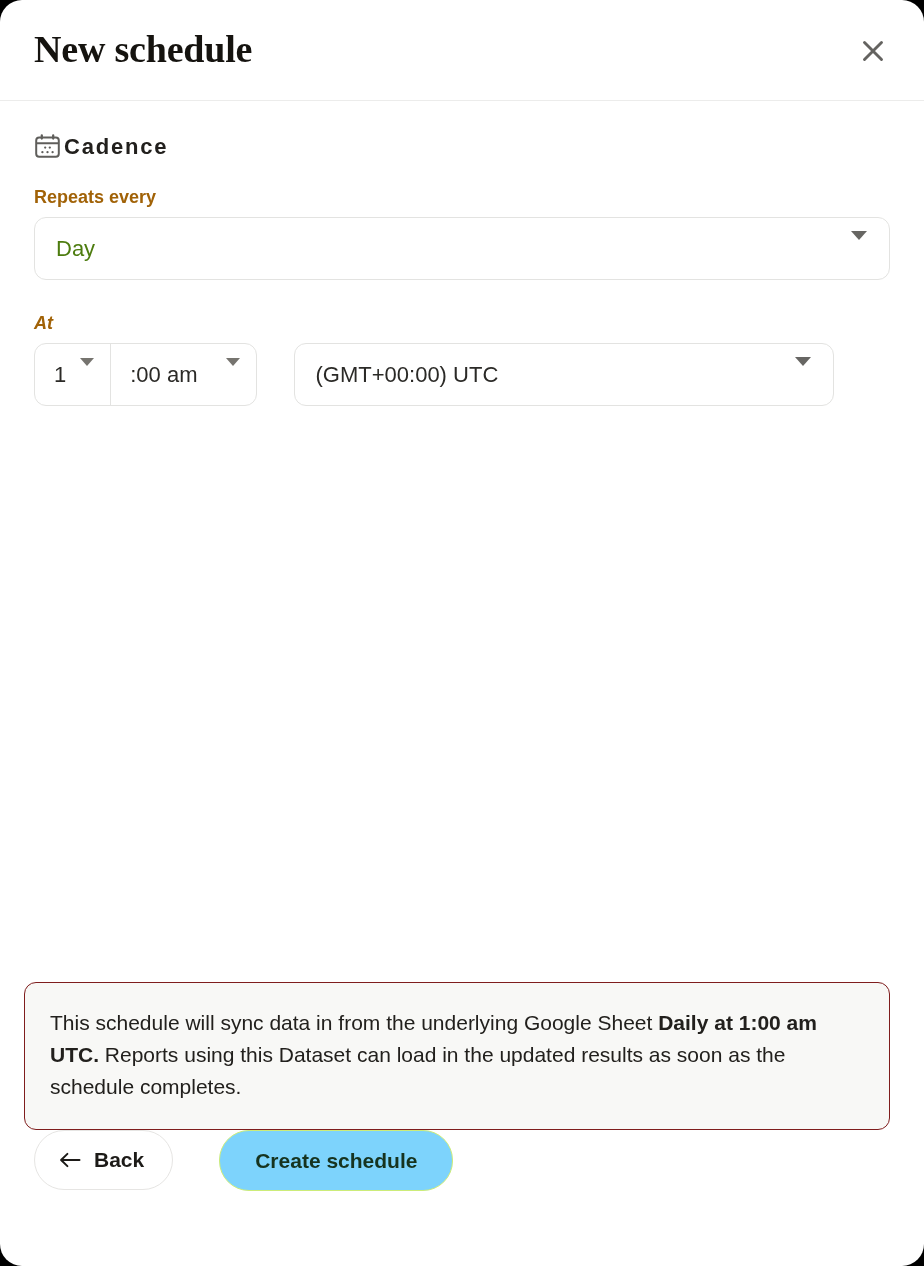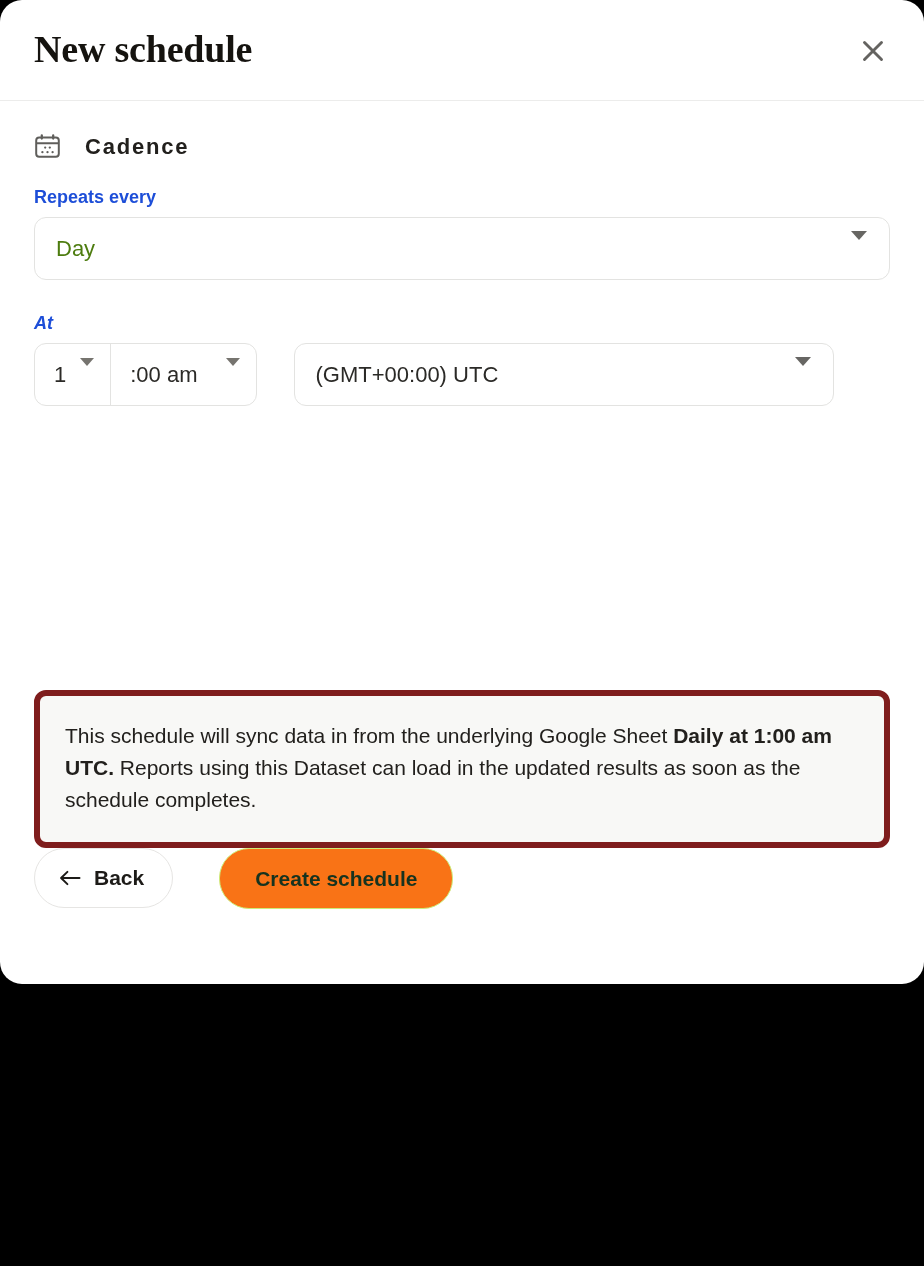--- a/index.html
+++ b/index.html
@@ -10,21 +10,21 @@
     background: #000000;
     font-family: "Liberation Sans", sans-serif;
     -webkit-font-smoothing: antialiased;
   }
 
   .modal {
     position: absolute;
     left: 0;
     top: 0;
     width: 924px;
-    height: 984px;
+    height: 1266px;
     background: #ffffff;
     border-radius: 22px;
     overflow: hidden;
     display: flex;
     flex-direction: column;
     box-sizing: border-box;
   }
 
   
   .modal-header {
@@ -65,36 +65,36 @@
   
   .modal-body {
     flex: 1 1 auto;
     position: relative;
     padding: 0 34px;
   }
 
   .section-head {
     display: flex;
     align-items: center;
-    gap: 24px;
+    gap: 3px;
     margin-top: 33px;
   }
   .cal-icon { display: block; }
   .section-title {
     font-size: 22px;
     font-weight: 700;
     color: #22201d;
     letter-spacing: 1.8px;
     line-height: 26px;
   }
 
   .field-label {
     font-size: 18px;
     font-weight: 700;
-    color: #1d4ed8;
+    color: #a16207;
     line-height: 22px;
     margin-top: 26px;
     margin-bottom: 9px;
   }
   .field-label.at-label { margin-top: 32px; font-style: italic; }
 
   
   .select-box {
     position: relative;
     box-sizing: border-box;
@@ -166,26 +166,26 @@
     border-right: 7px solid transparent;
     border-top: 8px solid #76746f;
   }
 
   .tz-select { width: 540px; margin-left: 16px; }
   .tz-select .value { color: #2b2a27; }
 
   
   .info-box {
     position: absolute;
-    left: 34px;
+    left: 24px;
     right: 34px;
     bottom: 0;
     box-sizing: border-box;
     background: #f8f8f6;
-    border: 6px solid #7f1d1d;
+    border: 1px solid #7f1d1d;
     border-radius: 12px;
     padding: 24px 25px 26px 25px;
   }
   .info-text {
     font-size: 21px;
     line-height: 32px;
     color: #22201d;
   }
   .info-text b { font-weight: 700; }
 
@@ -222,21 +222,21 @@
     height: 60px;
     padding: 0 34px;
     background: #ffffff;
     border: 1px solid #e6e5e3;
     color: #15130f;
     margin-left: auto;
   }
   .btn-create {
     height: 61px;
     padding: 0 35px;
-    background: #f97316;
+    background: #7dd3fc;
     border: 1px solid #ccec79;
     color: #16331f;
     margin-left: 46px;
   }
   .arrow-left { display: block; }
 </style>
 </head>
 <body>
 
 <div class="modal">

